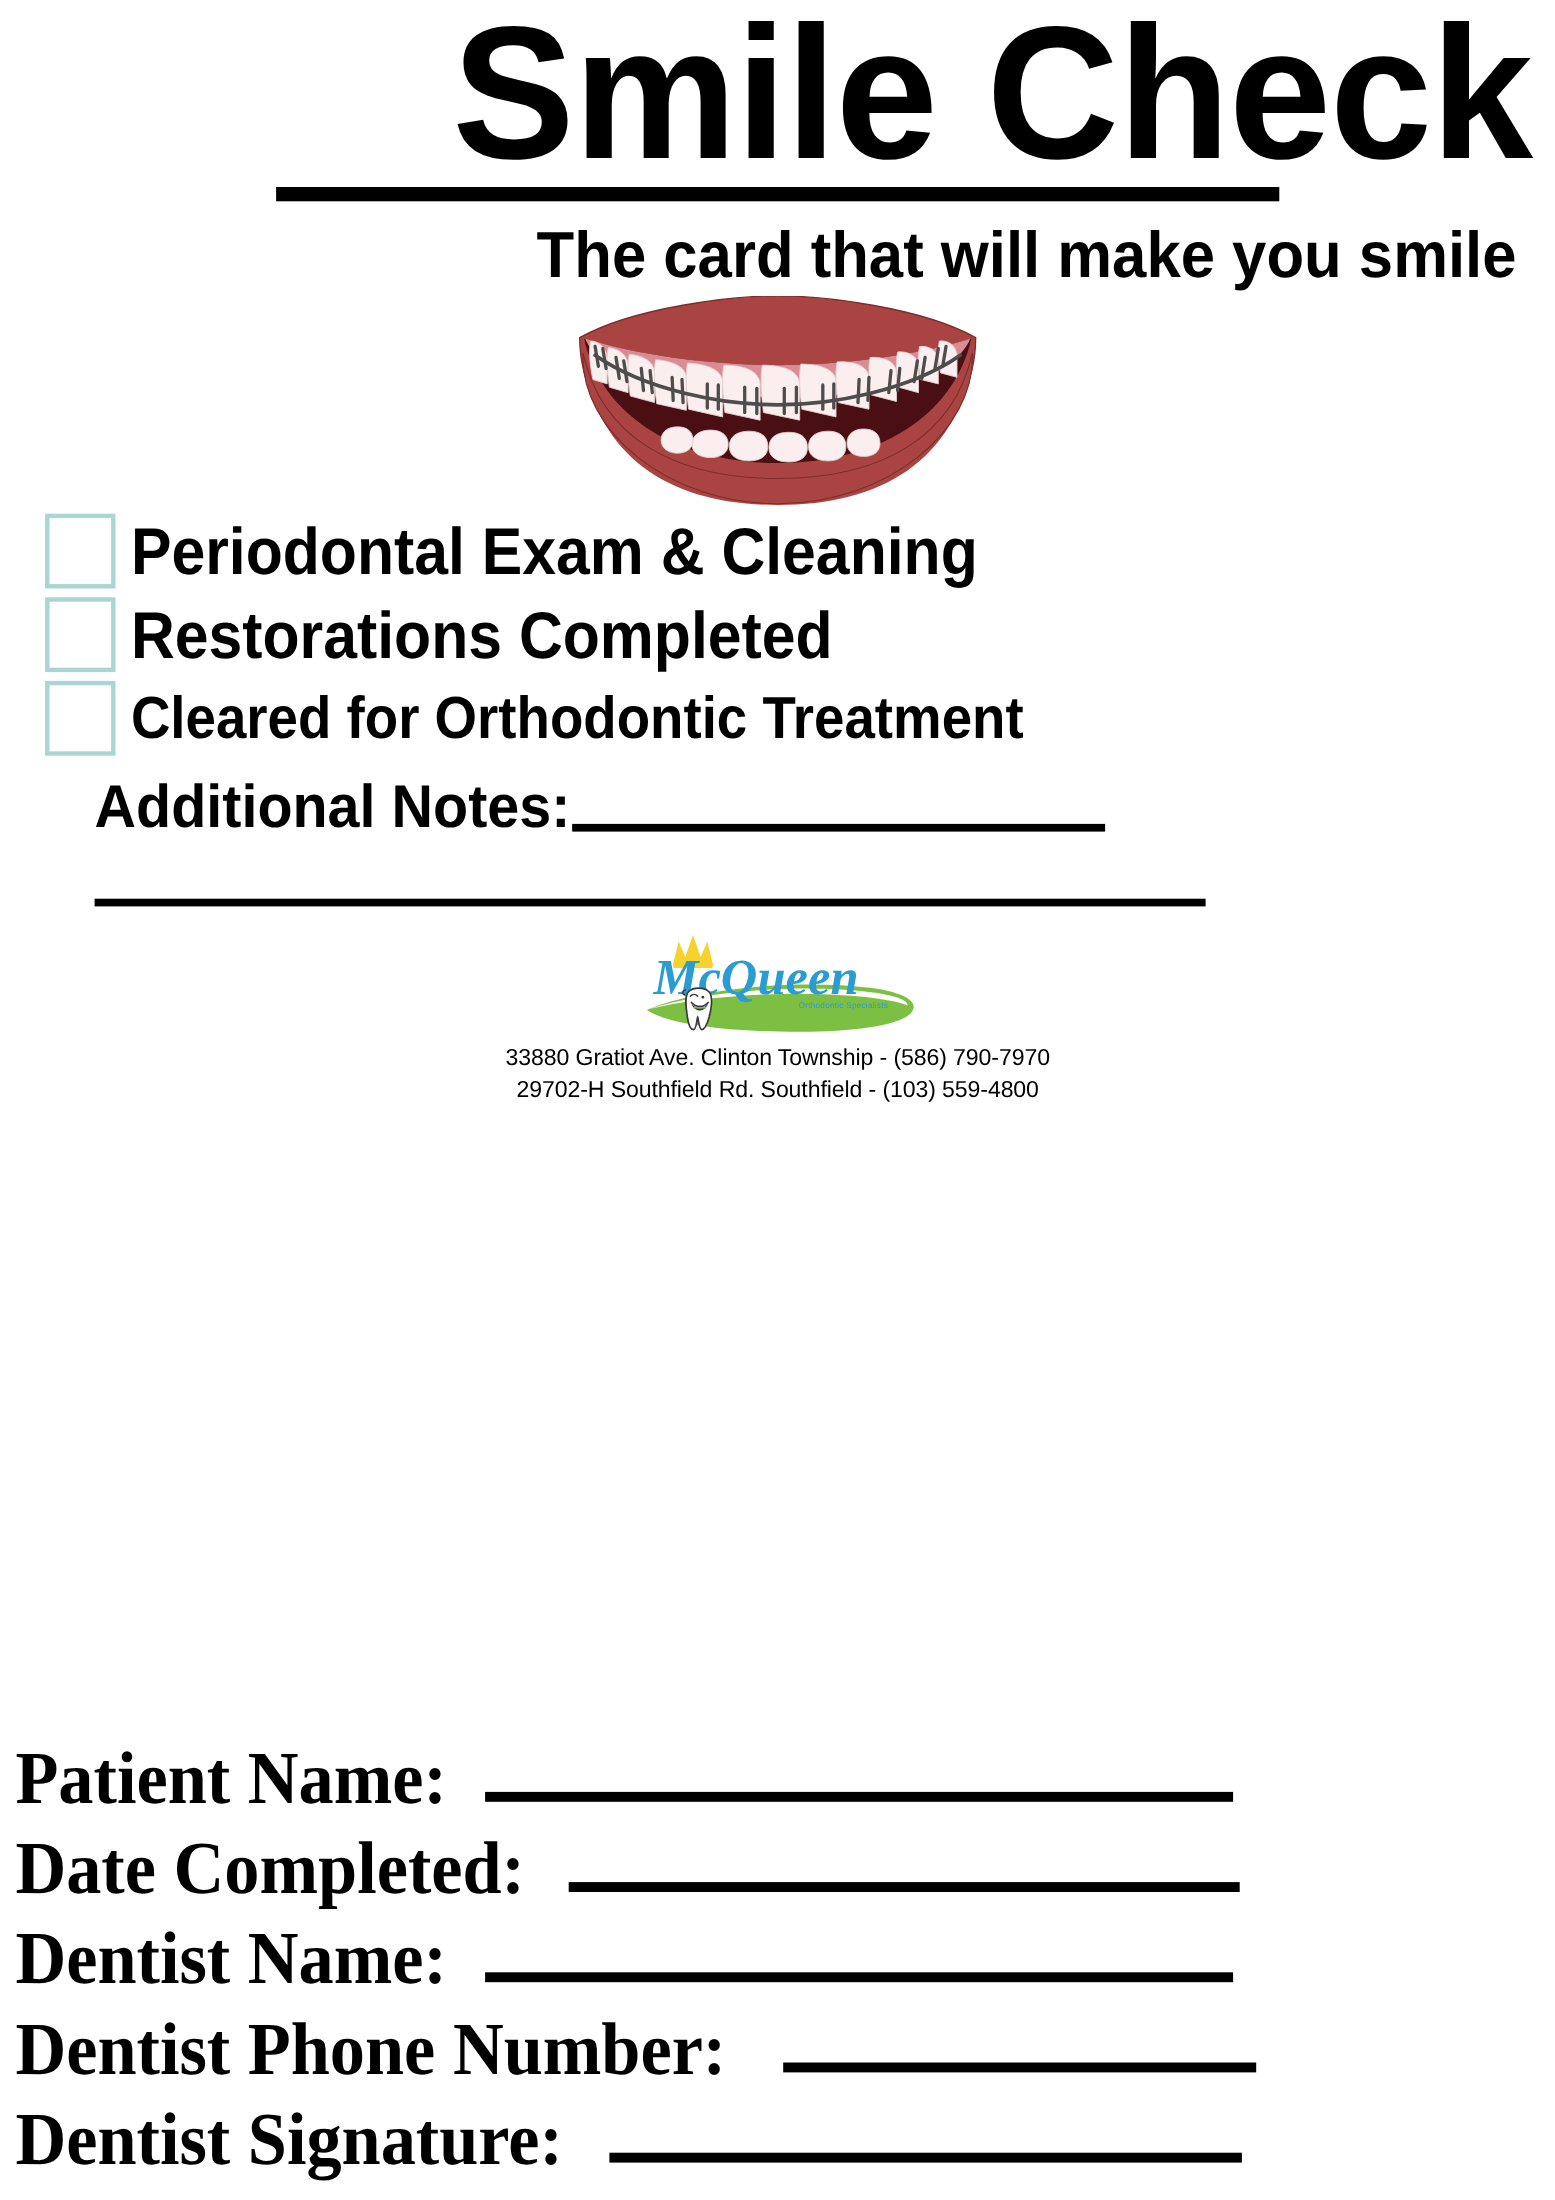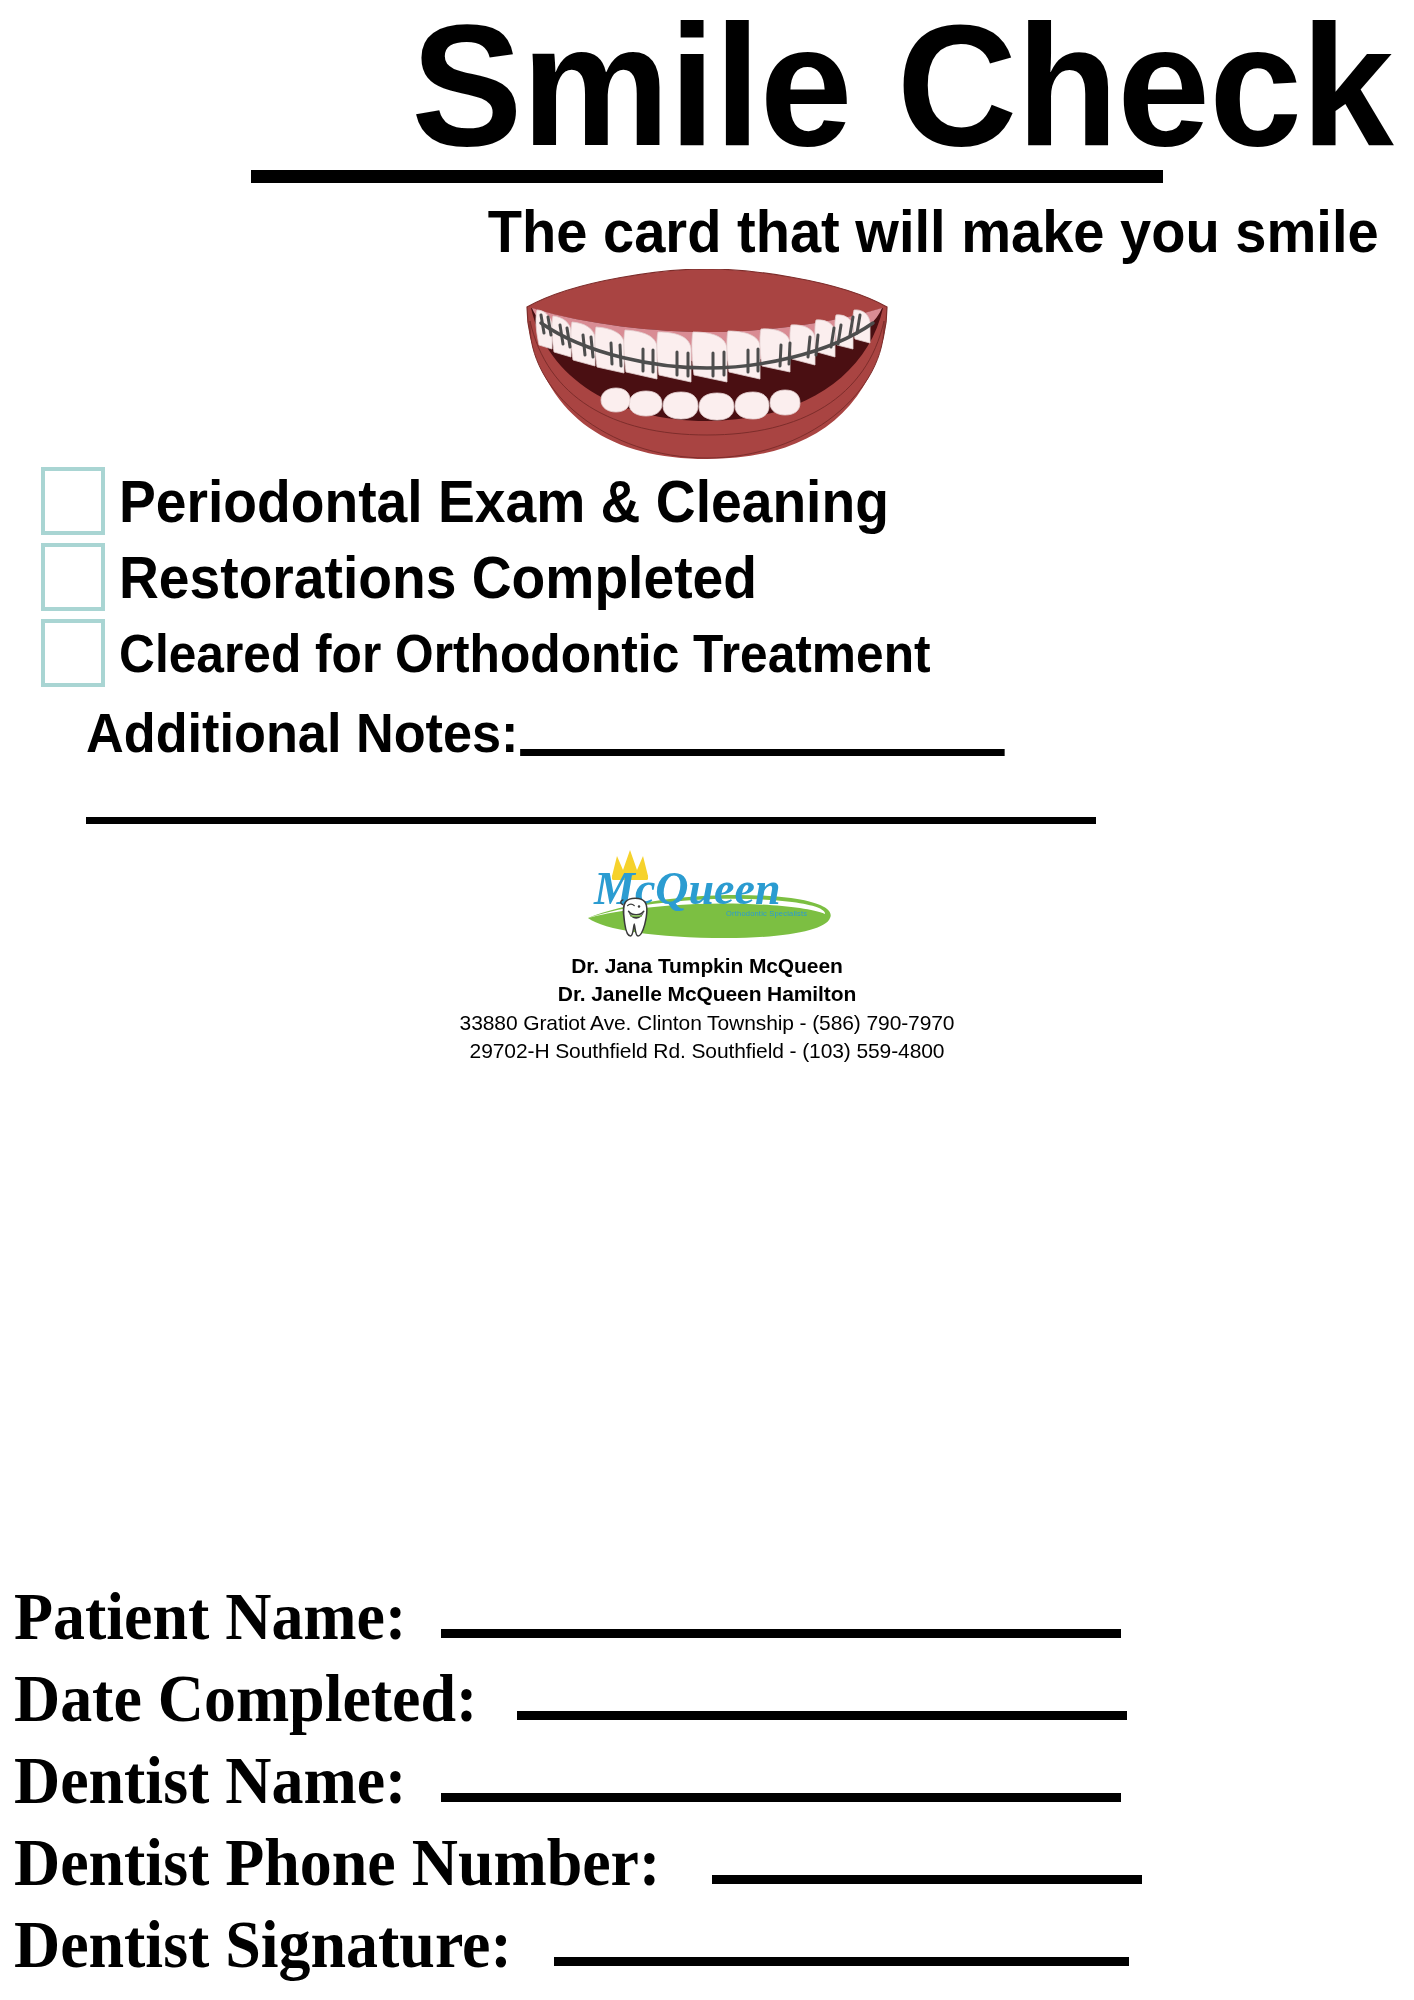--- a/index.html
+++ b/index.html
@@ -238,24 +238,20 @@
                C14,30 14,40 11,40 C8,40 6,34 5,27 C4,19 2,9 6,4 Z" fill="#ffffff" stroke="#3a3a3a" stroke-width="1.6"></path>
       <path d="M9,14 C13,19 21,19 25,14" fill="none" stroke="#3a3a3a" stroke-width="1.6" stroke-linecap="round"></path>
       <path d="M9,15 C13,21 21,21 25,15 C22,24 12,24 9,15 Z" fill="#3a3a3a"></path>
       <path d="M11,19 L23,19" stroke="#7cbf42" stroke-width="1.4"></path>
       <path d="M3,7 C0,6 0,3 3,2" fill="none" stroke="#3a3a3a" stroke-width="1.5" stroke-linecap="round"></path>
       <circle cx="20" cy="9" r="1.3" fill="#3a3a3a"></circle>
       <path d="M8,8 C10,6 13,6 15,8" fill="none" stroke="#3a3a3a" stroke-width="1.4" stroke-linecap="round"></path>
     </g>
   </svg>
 
-  <div id="doctor-names">
-    <div class="doctor-name">Dr. Jana Tumpkin McQueen</div>
-    <div class="doctor-name">Dr. Janelle McQueen Hamilton</div>
-  </div>
 
   <div id="address-lines">
     <div class="address-line">33880 Gratiot Ave. Clinton Township - (586) 790-7970</div>
     <div class="address-line">29702-H Southfield Rd. Southfield - (103) 559-4800</div>
   </div>
 </div>
 
 <div id="form-fields">
   <div class="field-row f1">
     <span class="field-label">Patient Name:</span>

